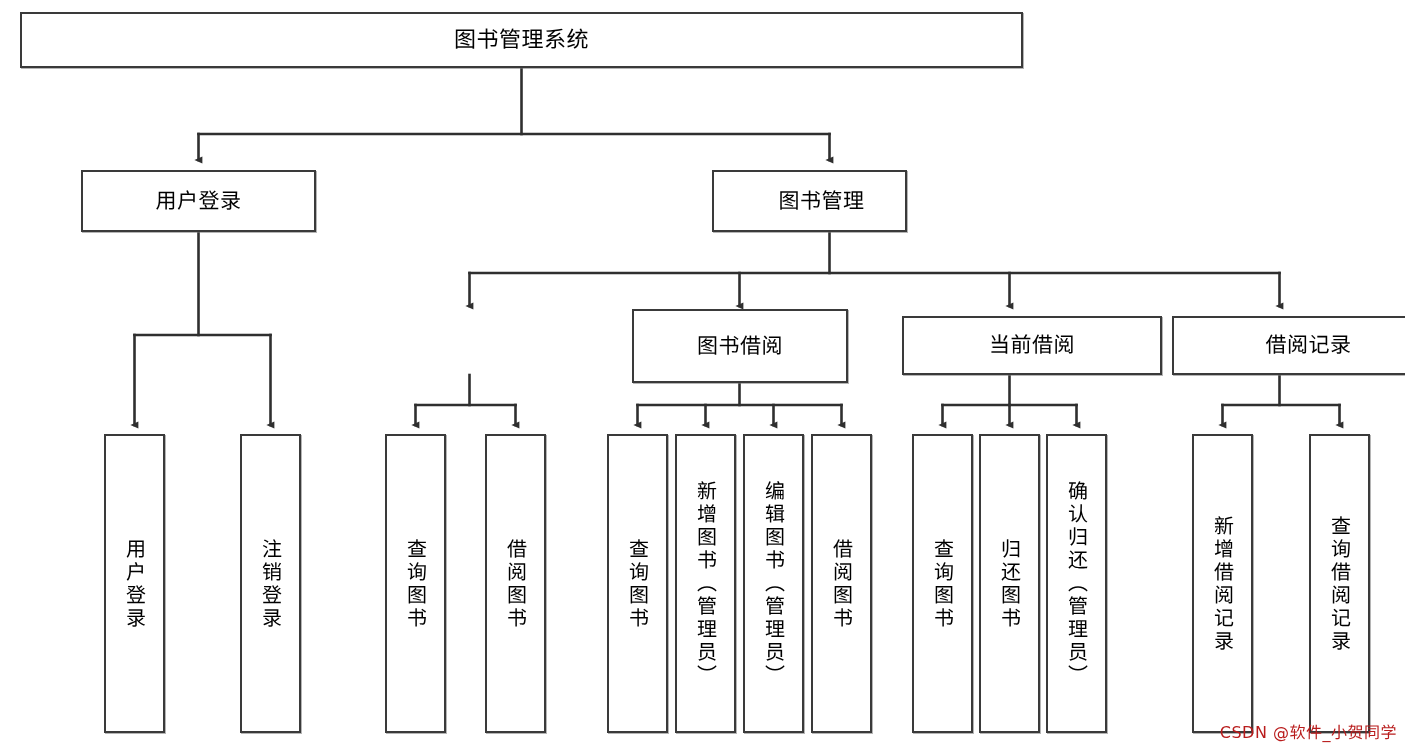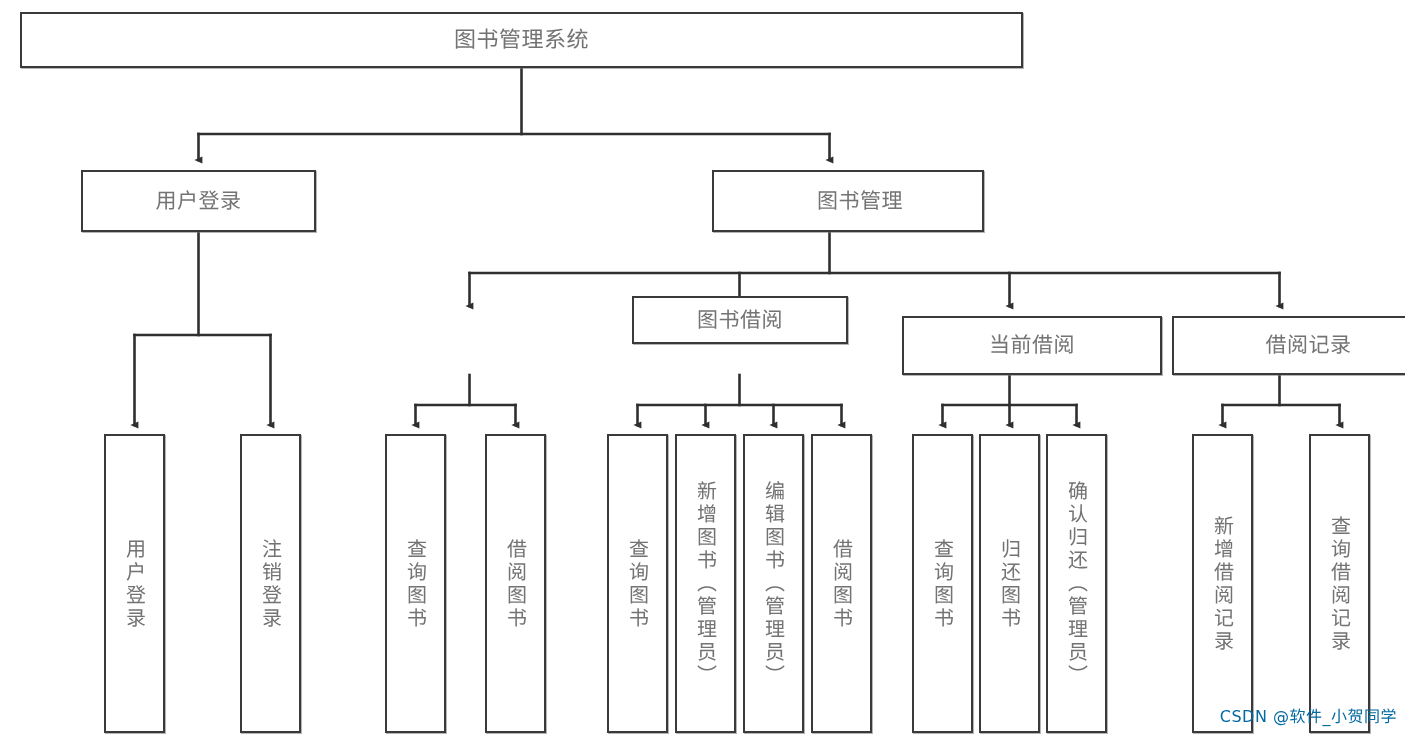--- a/index.html
+++ b/index.html
@@ -29,21 +29,21 @@
     position: absolute;
     box-sizing: border-box;
     background: #ffffff;
     border: 2px solid #3a3a3a;
     display: flex;
     align-items: center;
     justify-content: center;
     box-shadow: 1px 1px 0 rgba(120,120,120,0.55);
   }
   .node-label {
-    color: #737373;
+    color: #000000;
     line-height: 1.18;
     text-align: left;
     white-space: pre;
   }
   
   .node.horiz .node-label {
     font-size: 21px;
     letter-spacing: 0.5px;
   }
   .node.root .node-label {
@@ -58,23 +58,23 @@
     writing-mode: vertical-rl;
     text-orientation: upright;
     font-size: 20px;
     letter-spacing: 3px;
     line-height: 1;
     white-space: nowrap;
   }
   #watermark {
     position: absolute;
     right: 8px;
-    bottom: 20px;
+    bottom: 4px;
     font-size: 16px;
-    color: #0369a1;
+    color: #b91c1c;
     letter-spacing: 0.5px;
     font-family: "DejaVu Sans", "Liberation Sans", sans-serif;
     user-select: none;
   }
 </style>
 </head>
 <body>
 
 <div id="diagram-root">
 
@@ -129,26 +129,26 @@
   </svg>
 
   <div class="node horiz root" style="left:20px; top:12px; width:1003px; height:56px;">
     <span class="node-label">图书管理系统</span>
   </div>
 
   <div class="node horiz" style="left:81px; top:170px; width:235px; height:62px;">
     <span class="node-label">用户登录</span>
   </div>
 
-  <div class="node horiz" style="left:712px; top:170px; width:272px; height:62px;padding-left:24px;">
+  <div class="node horiz" style="left:712px; top:170px; width:195px; height:62px;padding-left:24px;">
     <span class="node-label">图书管理</span>
   </div>
 
 
-  <div class="node horiz" style="left:632px; top:296px; width:216px; height:48px;">
+  <div class="node horiz" style="left:632px; top:309px; width:216px; height:74px;">
     <span class="node-label">图书借阅</span>
   </div>
 
   <div class="node horiz" style="left:902px; top:316px; width:260px; height:59px;">
     <span class="node-label">当前借阅</span>
   </div>
 
   <div class="node horiz" style="left:1172px; top:316px; width:260px; height:59px;padding-left:13px;">
     <span class="node-label">借阅记录</span>
   </div>

